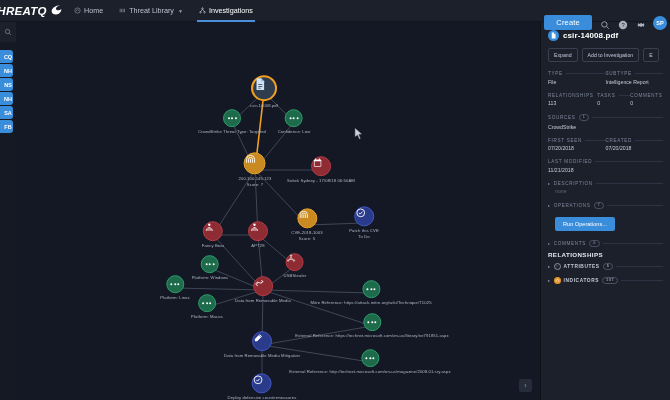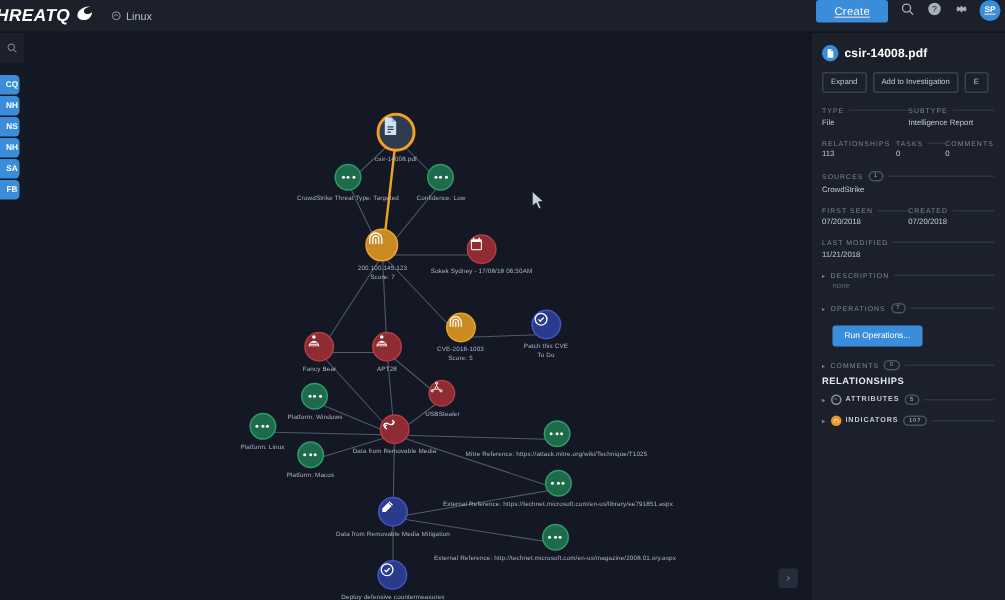--- a/index.html
+++ b/index.html
@@ -37,21 +37,21 @@
   .nav-item.active { color: #ffffff; }
   .nav-item.active::after {
     content: ""; position: absolute; left: 6px; right: 6px; bottom: 0;
     height: 1.5px; background: #4a90d9;
   }
   .nav-caret { font-size: 5px; opacity: .8; margin-left: 1px; }
   .nav-ico { opacity: .85; display: flex; }
 
   .top-right {
     position: absolute; right: 3px; top: 0; height: 30px;
-    display: flex; align-items: flex-start; gap: 7px; text-decoration: underline;
+    display: flex; align-items: flex-end; gap: 7px;
   }
   .btn-create {
     background: #3a8ddb; color: #fff; font-size: 7.5px;
     padding: 3px 12px; border-radius: 2px; cursor: pointer;
     letter-spacing: .2px;
   }
   .ticon { width: 11px; height: 11px; opacity: .85; cursor: pointer; display:flex; align-items:center; justify-content:center;}
   .avatar {
     width: 14px; height: 14px; border-radius: 50%;
     background: #3a8ddb; color: #fff; font-size: 5.5px;
@@ -190,21 +190,41 @@
       </span>
     </div>
     <div class="nav-items">
       <div class="nav-item">
         <span class="nav-ico">
           <svg width="7" height="7" viewBox="0 0 24 24" fill="none" stroke="#b9c0cf" stroke-width="2">
               <circle cx="12" cy="12" r="9"></circle>
               <path d="M7 13l5-4 5 4"></path>
             </svg>
         </span>
-        <span>Linux</span>
+        <span>Home</span>
+      </div>
+      <div class="nav-item">
+        <span class="nav-ico">
+          <svg width="7" height="7" viewBox="0 0 24 24" fill="none" stroke="#b9c0cf" stroke-width="2">
+              <path d="M4 6v12M9 6v12M14 6v12M19 6v12"></path>
+            </svg>
+        </span>
+        <span>Threat Library</span>
+        <span class="nav-caret">▼</span>
+      </div>
+      <div class="nav-item active">
+        <span class="nav-ico">
+          <svg width="7" height="7" viewBox="0 0 24 24" fill="none" stroke="#ffffff" stroke-width="2">
+              <circle cx="12" cy="5" r="2.5"></circle>
+              <circle cx="5" cy="18" r="2.5"></circle>
+              <circle cx="19" cy="18" r="2.5"></circle>
+              <path d="M12 7.5L5.8 15.7M12 7.5l6.2 8.2"></path>
+            </svg>
+        </span>
+        <span>Investigations</span>
       </div>
     </div>
 
     <div class="top-right">
       <div class="btn-create">Create</div>
       <div class="ticon">
         <svg width="10" height="10" viewBox="0 0 24 24" fill="none" stroke="#c3c9d6" stroke-width="2">
             <circle cx="10.5" cy="10.5" r="6.5"></circle>
             <path d="M15.5 15.5L21 21"></path>
           </svg>

